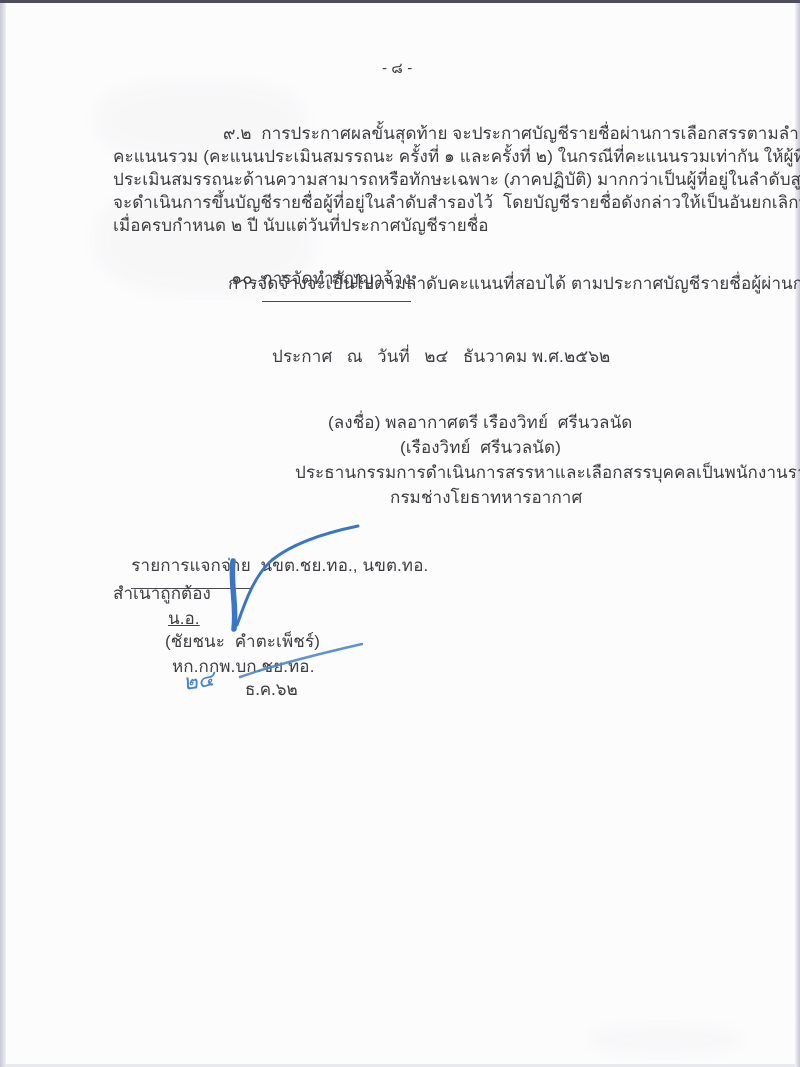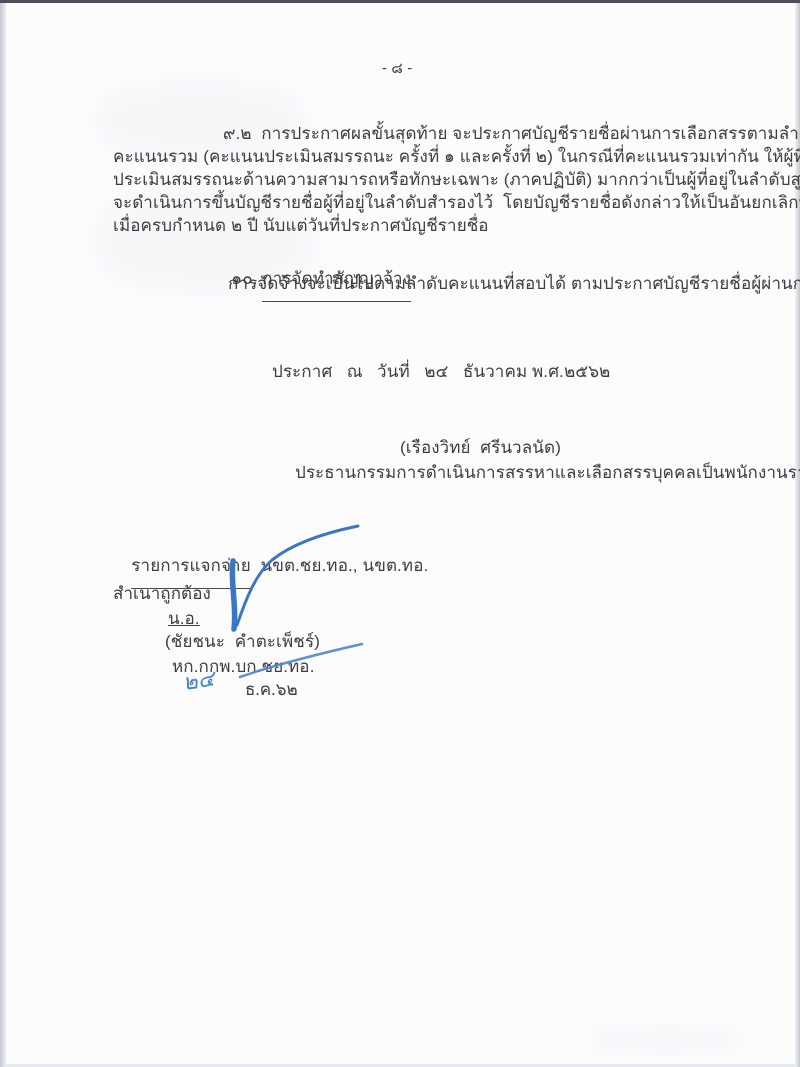--- a/index.html
+++ b/index.html
@@ -67,24 +67,26 @@
   <div class="t" style="left:113px; top:168px;">ประเมินสมรรถนะด้านความสามารถหรือทักษะเฉพาะ (ภาคปฏิบัติ) มากกว่าเป็นผู้ที่อยู่ในลำดับสูงกว่าและ</div>
   <div class="t" style="left:113px; top:191px;">จะดำเนินการขึ้นบัญชีรายชื่อผู้ที่อยู่ในลำดับสำรองไว้  โดยบัญชีรายชื่อดังกล่าวให้เป็นอันยกเลิกหรือสิ้นผลไป</div>
   <div class="t" style="left:113px; top:214px;">เมื่อครบกำหนด ๒ ปี นับแต่วันที่ประกาศบัญชีรายชื่อ</div>
 
   <div class="t" style="left:212px; top:244px;">
     <span>๑๐. </span><span class="u">การจัดทำสัญญาจ้าง</span>
   </div>
 
   <div class="t" style="left:228px; top:272px;">การจัดจ้างจะเป็นไปตามลำดับคะแนนที่สอบได้ ตามประกาศบัญชีรายชื่อผู้ผ่านการเลือกสรร</div>
 
-  <div class="t" style="left:272px; top:360px;">ประกาศ   ณ   วันที่   ๒๔   ธันวาคม พ.ศ.๒๕๖๒</div>
+  <div class="t" style="left:272px; top:345px;">ประกาศ   ณ   วันที่   ๒๔   ธันวาคม พ.ศ.๒๕๖๒</div>
 
+  <div class="t" style="left:328px; top:411px;">(ลงชื่อ) พลอากาศตรี เรืองวิทย์  ศรีนวลนัด</div>
   <div class="t" style="left:400px; top:436px;">(เรืองวิทย์  ศรีนวลนัด)</div>
   <div class="t" style="left:295px; top:461px;">ประธานกรรมการดำเนินการสรรหาและเลือกสรรบุคคลเป็นพนักงานราชการ</div>
+  <div class="t" style="left:390px; top:486px;">กรมช่างโยธาทหารอากาศ</div>
 
   <div class="t" style="left:112px; top:531px;">
     <span class="u">รายการแจกจ่าย</span><span>  นขต.ชย.ทอ., นขต.ทอ.</span>
   </div>
 
   <div class="t" style="left:113px; top:582px;text-align:center;">สำเนาถูกต้อง</div>
   <div class="t" style="left:168px; top:607px;text-decoration:underline;">น.อ.</div>
   <div class="t" style="left:165px; top:630px;">(ชัยชนะ  คำตะเพ็ชร์)</div>
   <div class="t" style="left:172px; top:655px;">หก.กกพ.บก.ชย.ทอ.</div>
   <div class="t" style="left:245px; top:678px;font-family:Liberation Serif, serif;">ธ.ค.๖๒</div>

